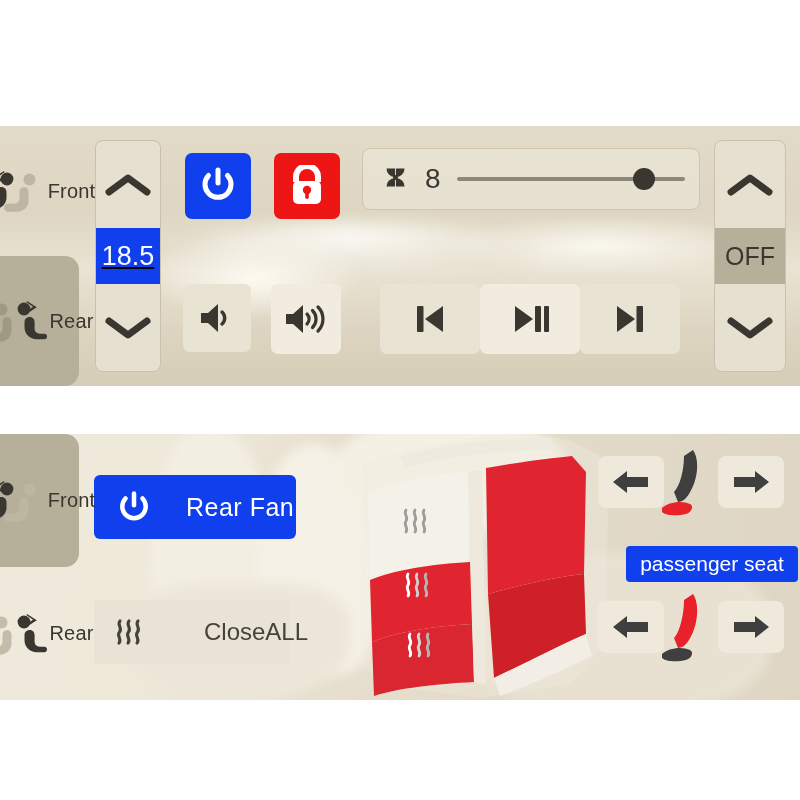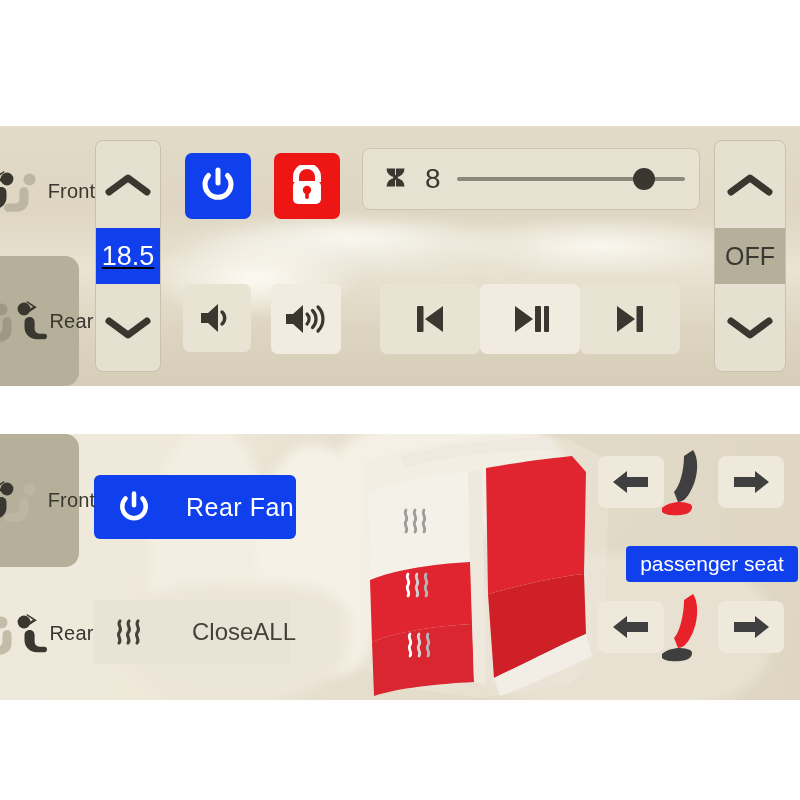--- a/index.html
+++ b/index.html
@@ -203,21 +203,21 @@
   }
   #rear-fan-label {
     color: #ffffff;
     font-size: 25px;
     letter-spacing: .5px;
   }
   #close-all-button {
     background: #e9e3d5;
     border-radius: 3px;
     padding-left: 20px;
-    gap: 44px;
+    gap: 56px;
   }
   #close-all-label {
     color: #46423a;
     font-size: 24px;
   }
 
   
   #passenger-seat-label {
     position: absolute;
     z-index: 6;

